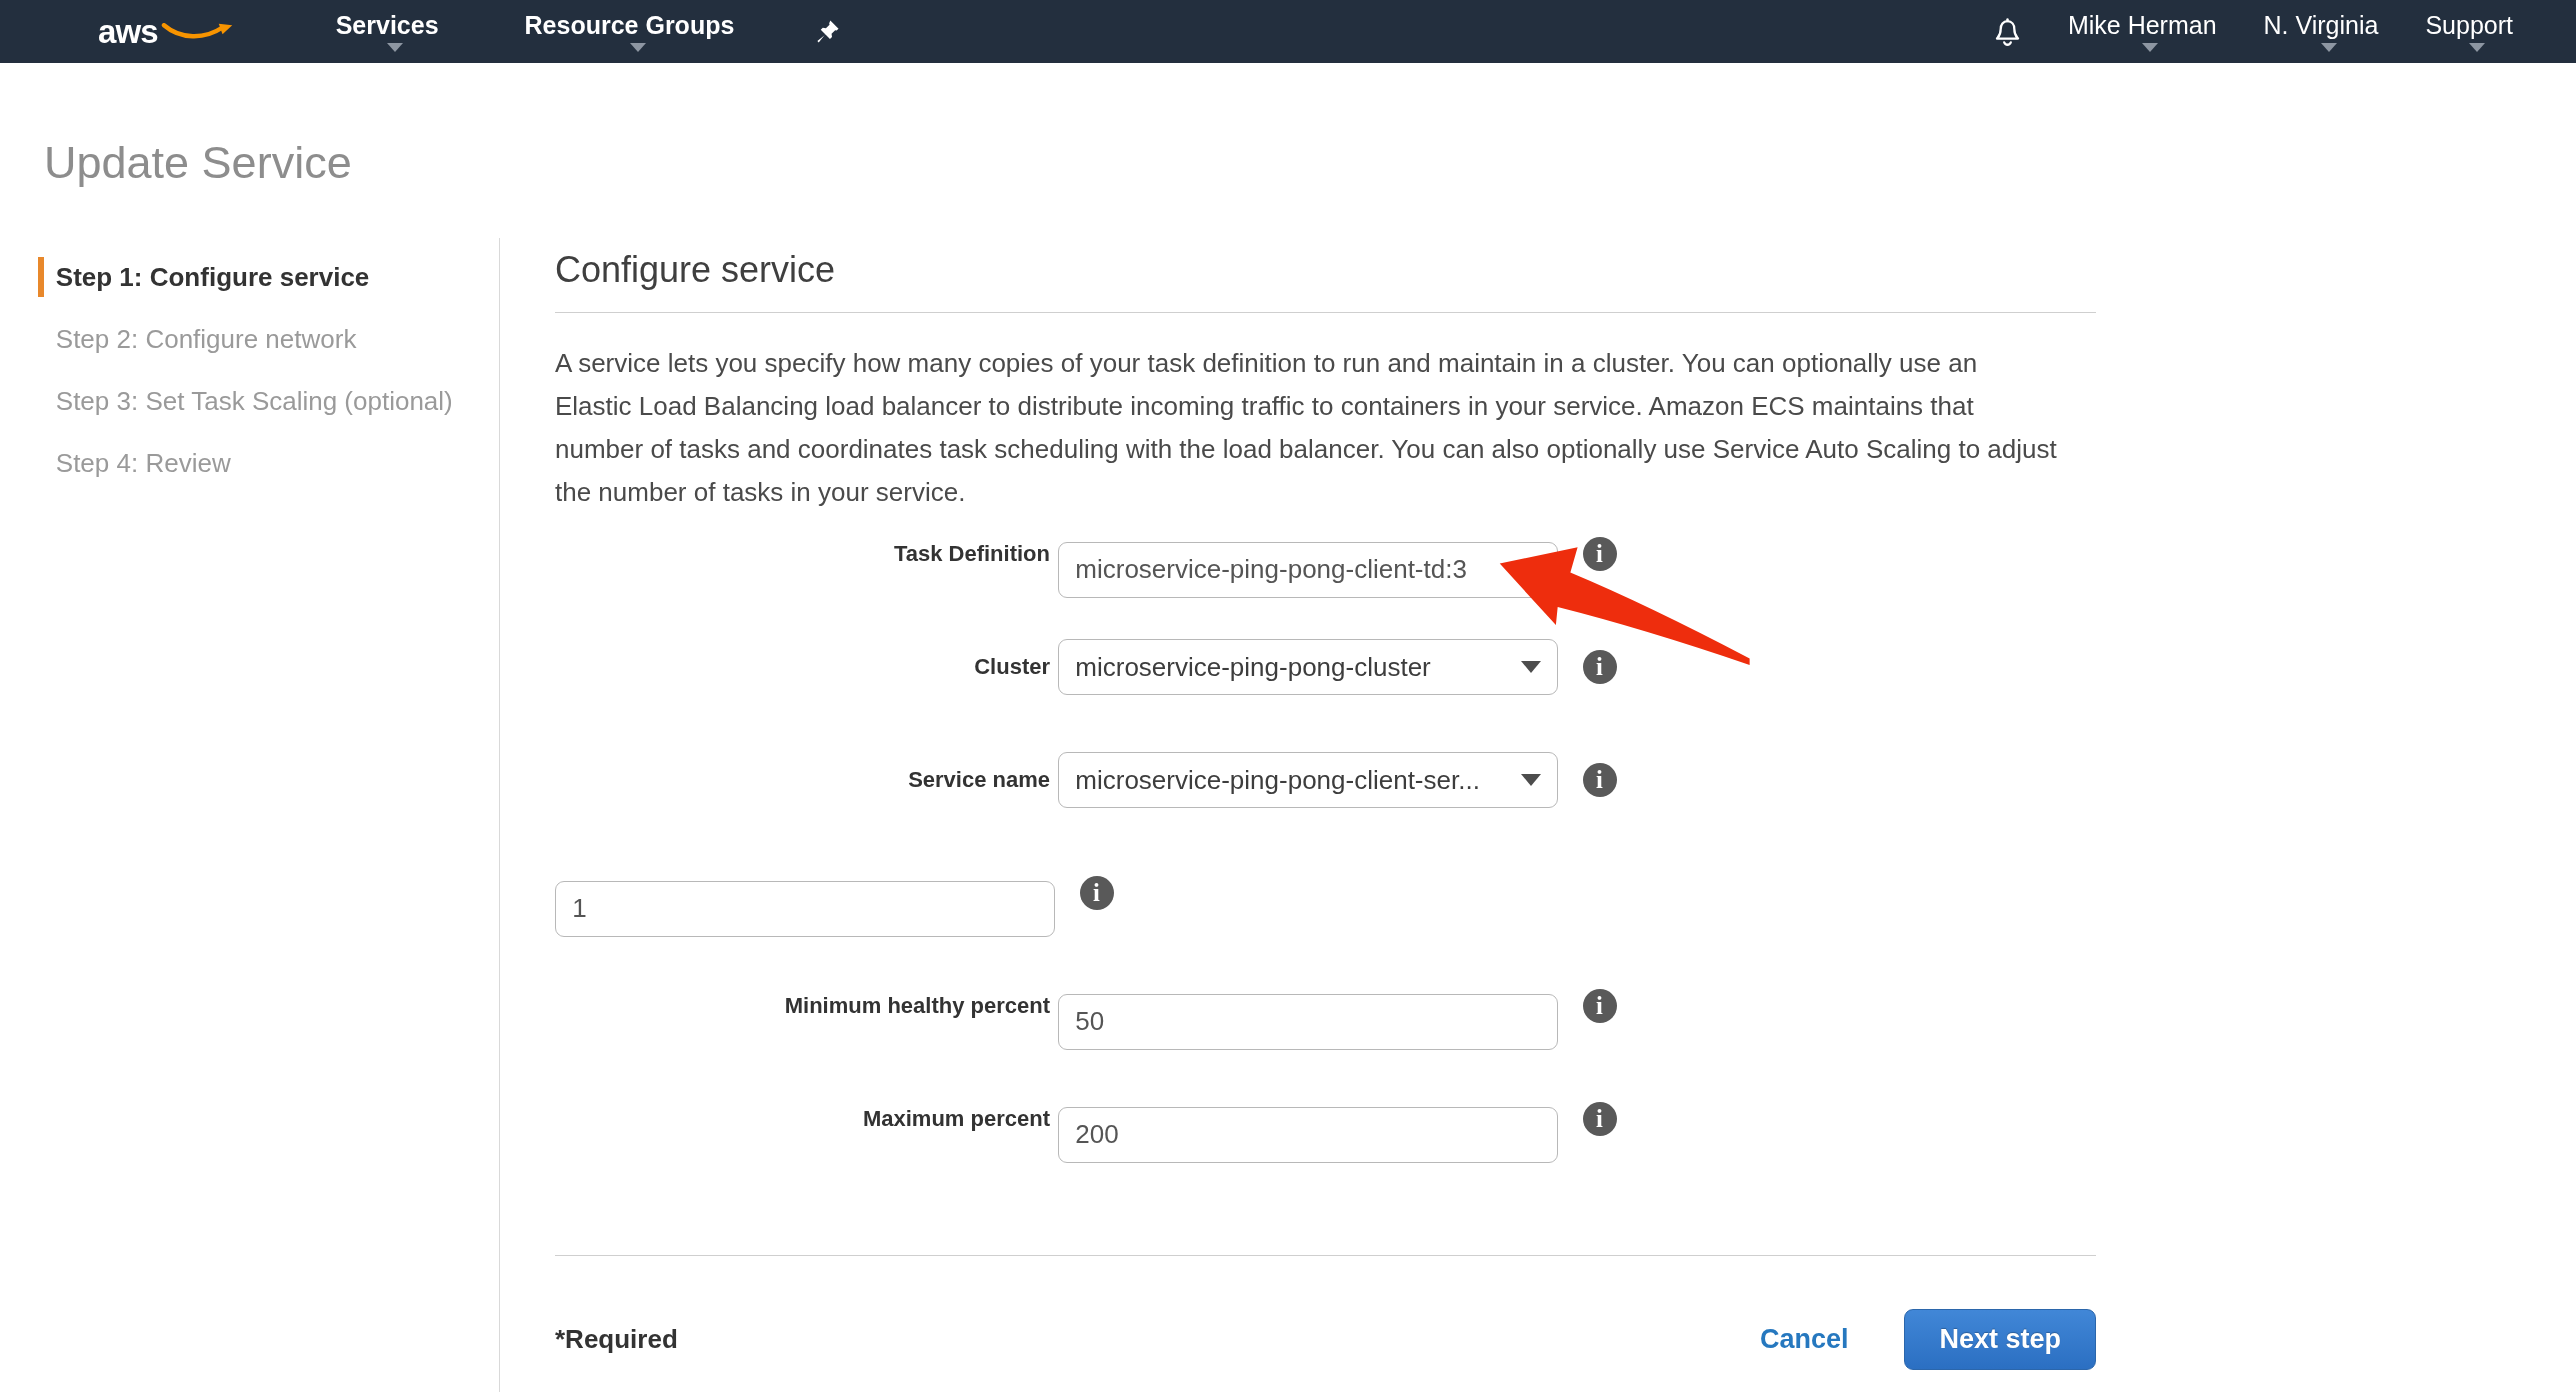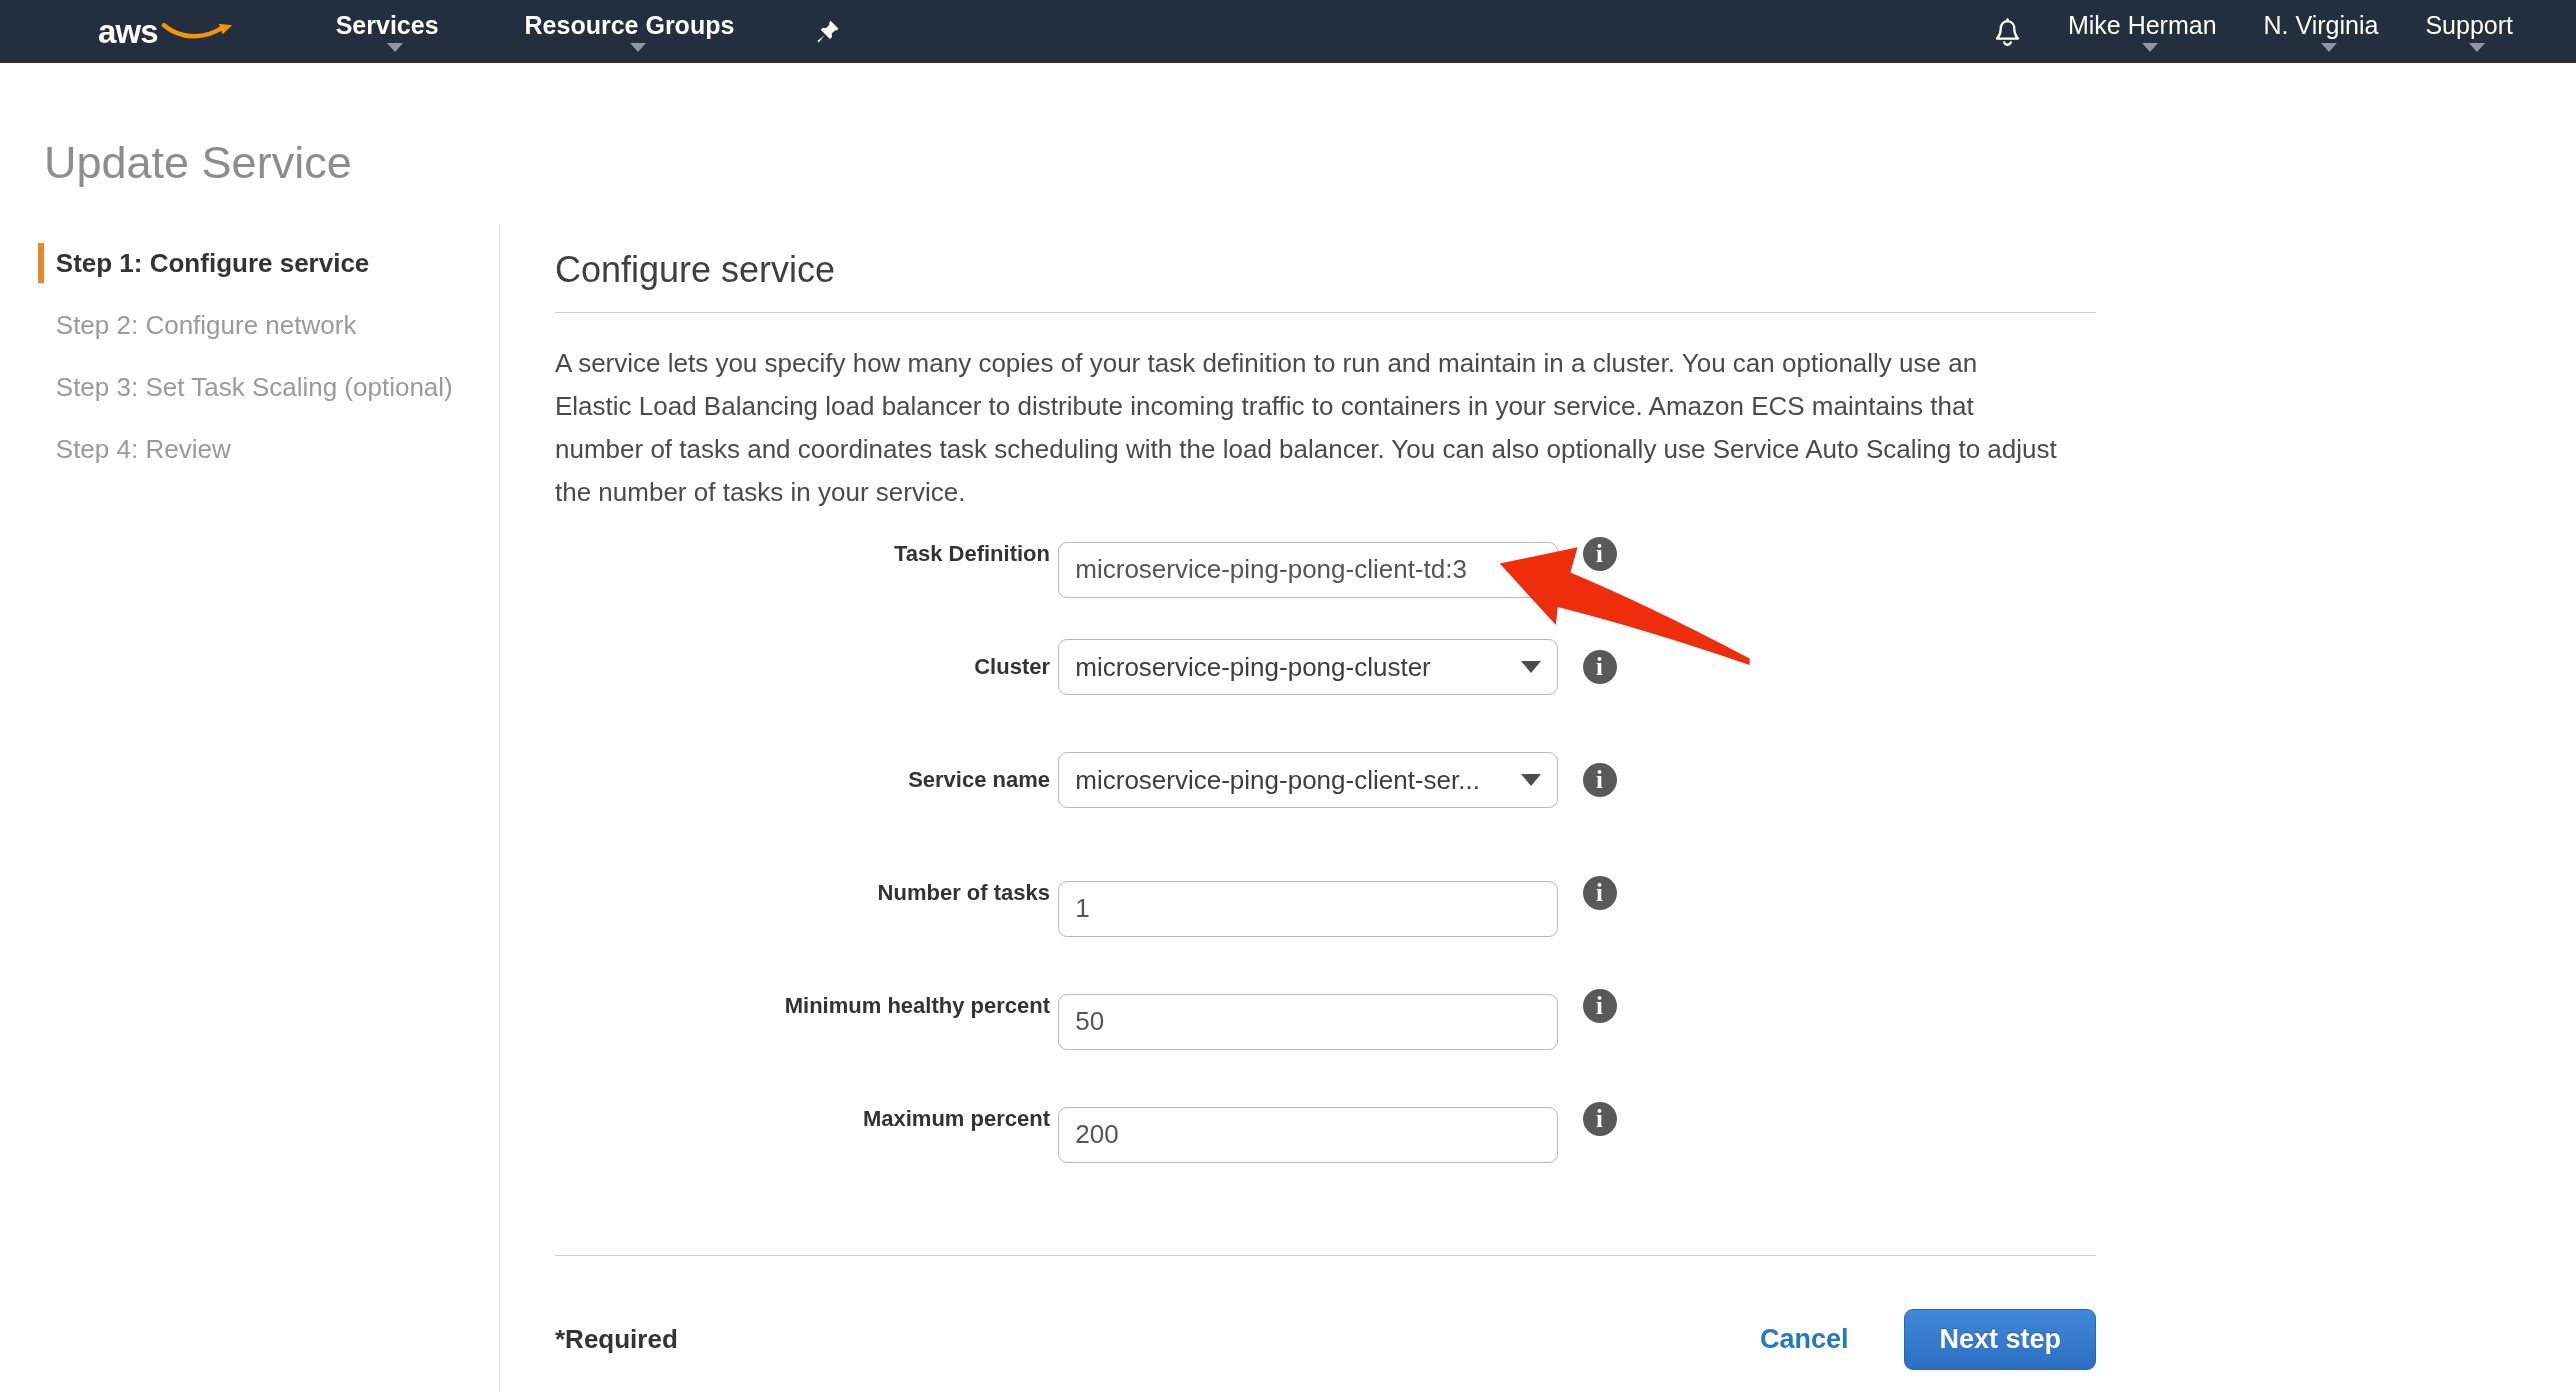--- a/index.html
+++ b/index.html
@@ -25,21 +25,21 @@
   .topbar-right { margin-left:auto; display:flex; align-items:center; margin-right:63px; }
   .nav-bell { margin-right:44px; cursor:pointer; display:flex; align-items:center; }
   .nav-user { margin-right:47px; }
   .nav-region { margin-right:47px; }
 
   
   .page-title { position:absolute; top:136px; left:44px; font-size:45px;
                 color:#8d8d8d; line-height:54px; font-weight:400; }
 
   
-  .sidebar { position:absolute; top:224px; left:0; bottom:0; width:500px;
+  .sidebar { position:absolute; top:238px; left:0; bottom:0; width:500px;
              border-right:1.8px solid #d9d9d9; padding-top:19px; }
   .step { font-size:26px; line-height:40px; color:#9a9a9a; margin:0 0 22px 38px;
           padding-left:11.8px; border-left:6.3px solid transparent; cursor:pointer;
           white-space:nowrap; }
   .step.active { color:#333; font-weight:bold; border-left-color:#e8882b; }
 
   
   .main { position:absolute; left:555px; top:245px; width:1541px; }
   .section-heading { font-size:36px; line-height:40px; color:#3f3f3f;
                      font-weight:400; margin-top:5.4px; }
@@ -168,21 +168,20 @@
     <div class="form-row">
       <label class="field-label">Service name</label>
       <div class="field-select">
         <span class="select-value">microservice-ping-pong-client-ser...</span>
         <span class="select-caret"></span>
       </div>
       <span class="info-icon"></span>
     </div>
 
     <div class="form-row">
-      <label class="field-label">Number of tasks</label>
       <input class="field-input" value="1" style="">
       <span class="info-icon"></span>
     </div>
 
     <div class="form-row">
       <label class="field-label">Minimum healthy percent</label>
       <input class="field-input" value="50" style="">
       <span class="info-icon"></span>
     </div>
 

